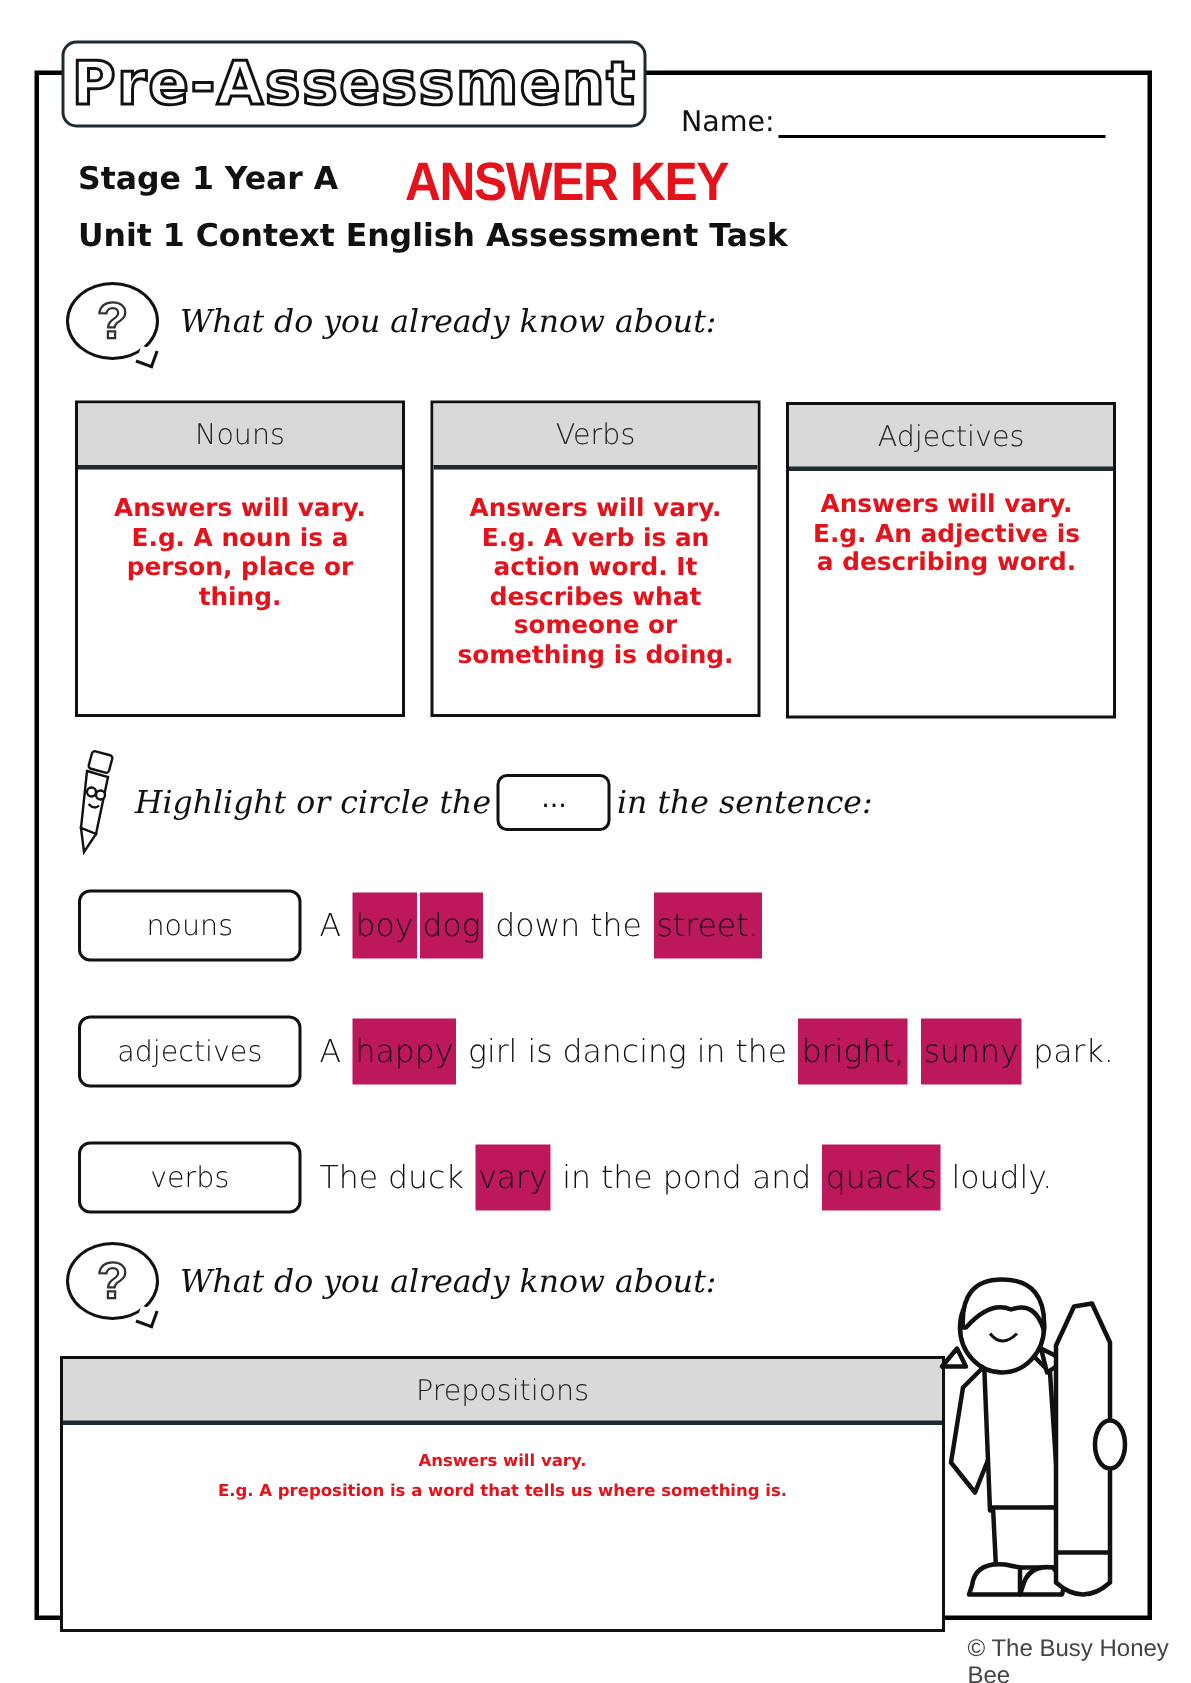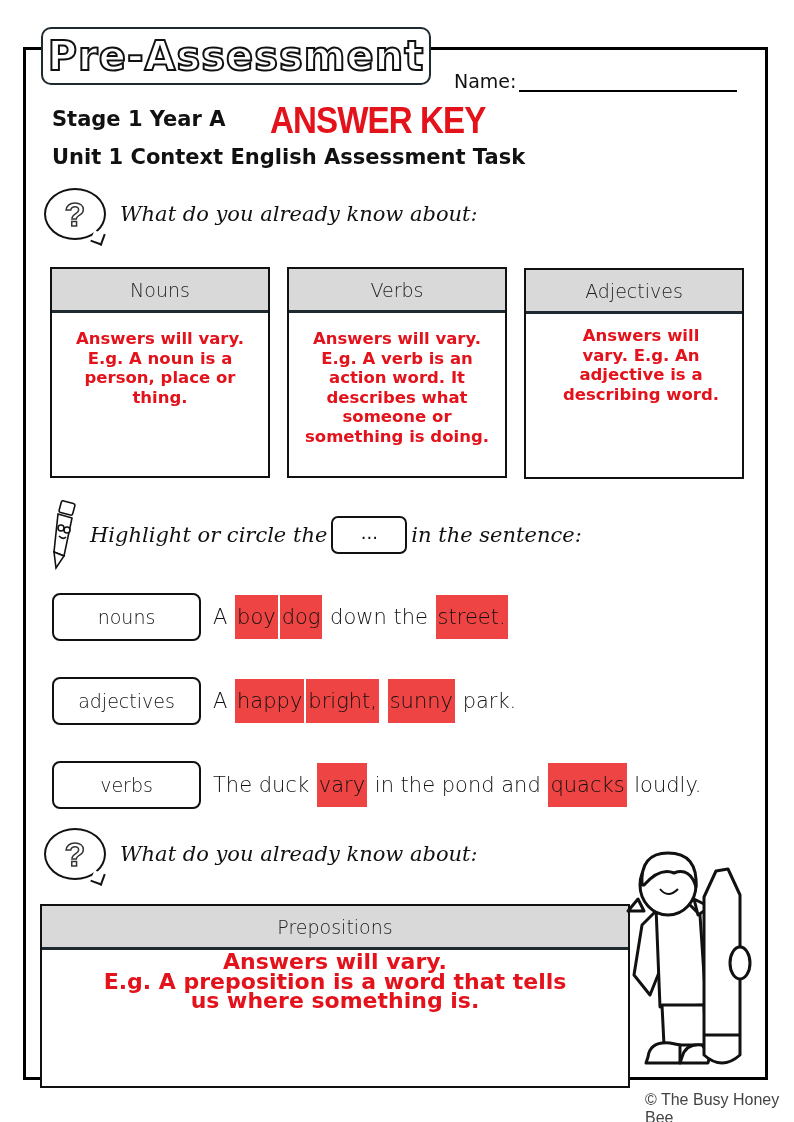--- a/index.html
+++ b/index.html
@@ -36,25 +36,25 @@
     font-size: 16.5px; line-height: 19.5px; font-family: "DejaVu Sans", sans-serif; }
 
   .pencil { width: 28px; height: 70px; position: relative; }
   .instr-box { display: inline-block; width: 76px; height: 38px; border: 2px solid #111; border-radius: 7px;
     text-align: center; line-height: 30px; font-size: 18px; margin: 0 4px; font-style: normal; font-family: "DejaVu Sans", sans-serif; }
 
   .row { position: absolute; left: 52px; display: flex; align-items: center; }
   .tag { width: 149px; height: 48px; border: 2px solid #111; border-radius: 8px;
     display: flex; align-items: center; justify-content: center; font-size: 19px; font-family: "DejaVu Sans", sans-serif; font-weight: 300; }
   .sentence { margin-left: 12px; font-size: 21px; font-family: "DejaVu Sans", sans-serif; font-weight: 300; display: flex; align-items: center; white-space: pre; }
-  .hl { background: #ef4444; padding: 10px 2px; margin: 0 1px; }
+  .hl { background: #be185d; padding: 10px 2px; margin: 0 1px; }
 
   .prep { position: absolute; left: 40px; top: 904px; width: 590px; height: 184px; }
   .prep .card-head { border-top: 0; }
-  .prep .card-body { padding-top: 2px; font-size: 22px; line-height: 19.5px; }
+  .prep .card-body { padding-top: 14px; font-size: 11px; line-height: 19.5px; }
 
   .kid { position: absolute; left: 620px; top: 845px; width: 140px; height: 230px; }
 
   .copyright { position: absolute; left: 645px; top: 1091px; font-size: 16px; color: #444; font-family: Liberation Sans, sans-serif; }
 </style>
 </head>
 <body>
 
 <div class="frame"></div>
 
@@ -77,21 +77,21 @@
 <div class="card" style="left:50px; top:267px; width:220px; height:211px;">
   <div class="card-head">Nouns</div>
   <div class="card-body" style="padding-left:20px;padding-right:20px;">Answers will vary. E.g. A noun is a person, place or thing.</div>
 </div>
 <div class="card" style="left:287px; top:267px; width:220px; height:211px;">
   <div class="card-head">Verbs</div>
   <div class="card-body" style="padding-left:16px;padding-right:16px;">Answers will vary. E.g. A verb is an action word. It describes what someone or something is doing.</div>
 </div>
 <div class="card" style="left:524px; top:268px; width:220px; height:211px;">
   <div class="card-head">Adjectives</div>
-  <div class="card-body" style="padding-top:12px;padding-left:32px;padding-right:18px;">Answers will vary. E.g. An adjective is a describing word.</div>
+  <div class="card-body" style="padding-top:12px;padding-left:12px;padding-right:18px;">Answers will vary. E.g. An adjective is a describing word.</div>
 </div>
 
 <div class="prompt" style="left:50px; top:500px;">
   <svg class="pencil" viewBox="0 0 28 70" width="28" height="70">
     <g fill="#fff" stroke="#111" stroke-width="1.6">
       <rect x="10" y="2" width="14" height="12" rx="2" transform="rotate(15 17 8)"></rect>
       <path d="M8 14 L22 18 L14 56 L4 52 Z"></path>
       <path d="M4 52 L14 56 L6 68 Z"></path>
       <circle cx="11" cy="28" r="3"></circle>
         <circle cx="17" cy="30" r="3"></circle>
@@ -102,21 +102,21 @@
   <span class="instr-box">...</span>
   <span class="hand" style="margin-left:0;">in the sentence:</span>
 </div>
 
 <div class="row" style="top:593px;">
   <div class="tag">nouns</div>
   <div class="sentence"><span>A </span><span class="hl">boy</span><span class="hl">dog</span><span> down the </span><span class="hl">street.</span></div>
 </div>
 <div class="row" style="top:677px;">
   <div class="tag">adjectives</div>
-  <div class="sentence"><span>A </span><span class="hl">happy</span><span class="hl">bright,</span><span> </span><span class="hl">sunny</span><span> park.</span></div>
+  <div class="sentence"><span>A </span><span class="hl">happy</span><span> girl is dancing in the </span><span class="hl">bright,</span><span> </span><span class="hl">sunny</span><span> park.</span></div>
 </div>
 <div class="row" style="top:761px;">
   <div class="tag">verbs</div>
   <div class="sentence"><span>The duck </span><span class="hl">vary</span><span> in the pond and </span><span class="hl">quacks</span><span> loudly.</span></div>
 </div>
 
 <div class="prompt" style="left:44px; top:828px;">
   <div class="bubble">?</div>
   <span class="hand">What do you already know about:</span>
 </div>

